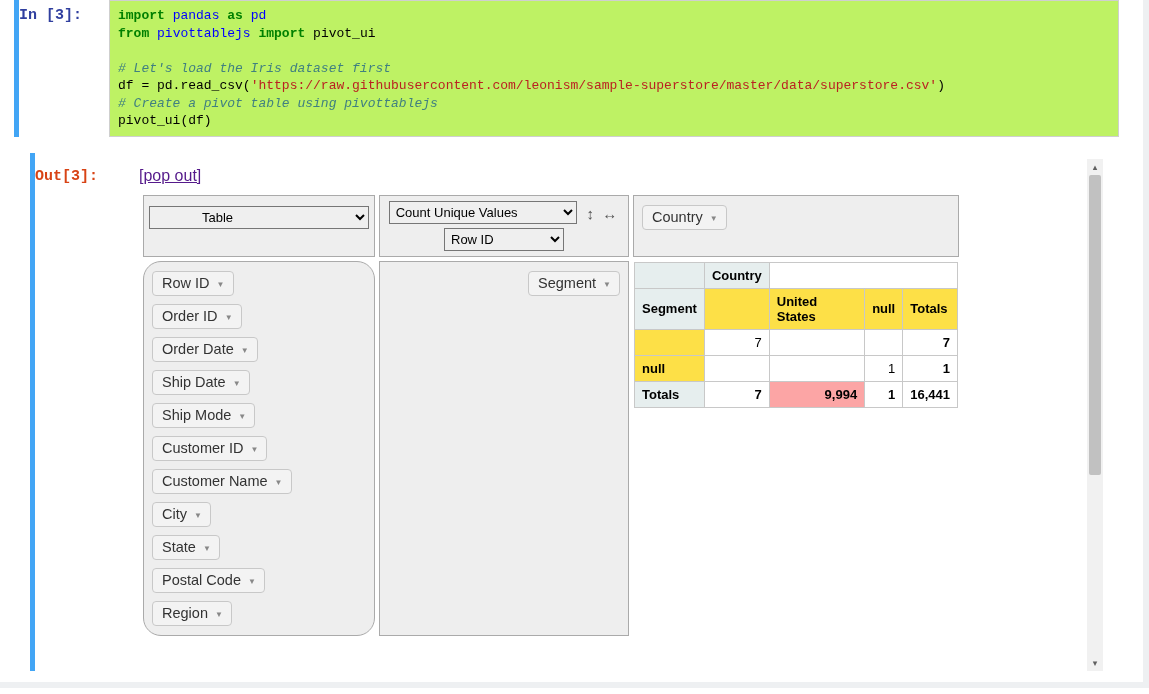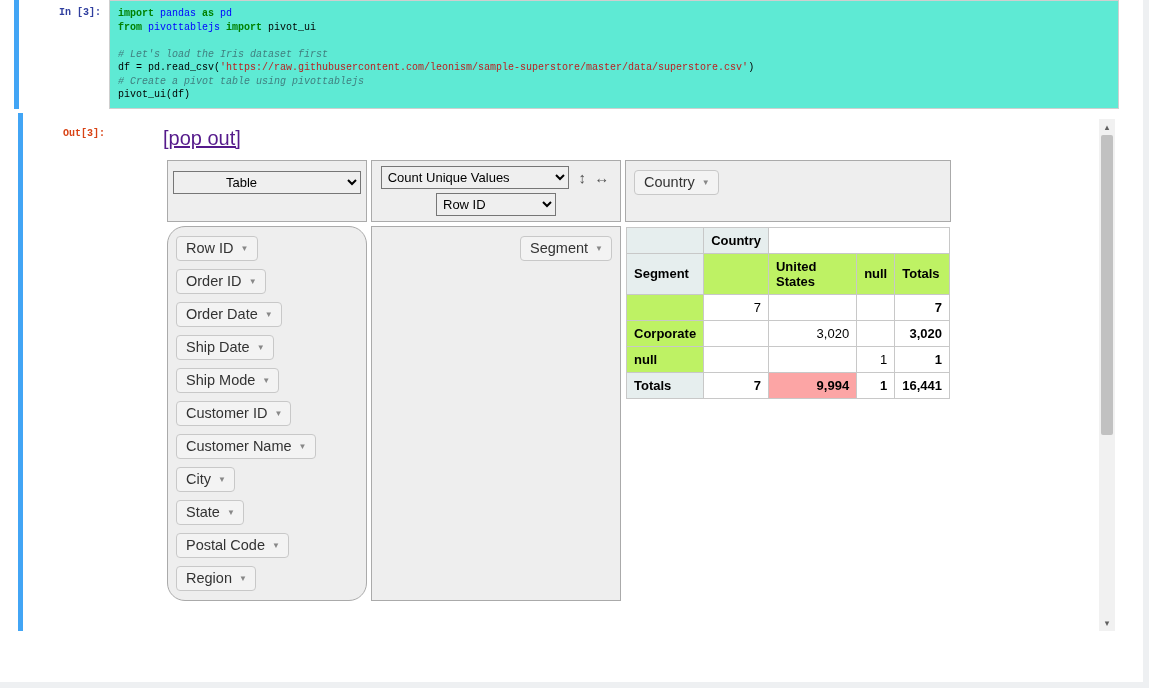--- a/index.html
+++ b/index.html
@@ -33,69 +33,67 @@
   }
   .cell {
     display: flex;
     border-left: 5px solid #42A5F5;
     padding: 0;
     margin: 0;
   }
   .prompt-area {
     width: 90px;
     flex: 0 0 90px;
-    text-align: right;
     padding: 6px 8px 4px 0;
     font-family: "SFMono-Regular", Consolas, "Liberation Mono", monospace;
-    font-size: 10px;
+    font-size: 15px;
     color: #303F9F;
     line-height: 1.3;
   }
   .prompt-in { color: #303F9F; font-weight: bold;}
   .prompt-out { color: #D84315; font-weight: bold;}
   .input-area {
     flex: 1;
     border: 1px solid #cfcfcf;
-    background: #5eead4;
+    background: #bef264;
     padding: 6px 8px;
     font-family: "SFMono-Regular", Consolas, "Liberation Mono", monospace;
-    font-size: 10px;
+    font-size: 13px;
     line-height: 1.35;
     white-space: pre;
     overflow: hidden;
   }
   .tok-kw { color: #008000; font-weight: bold; }
   .tok-mod { color: #0000FF; }
   .tok-comment { color: #408080; font-style: italic; }
   .tok-str { color: #BA2121; }
 
   .output-row {
     display: flex;
     border-left: 5px solid #42A5F5;
-    margin: 4px;
-    gap: 36px;
+    margin: 16px;
   }
   .output-row .prompt-area { padding-top: 14px; }
   .output-area {
     flex: 1;
     margin-top: 6px;
     background: #fff;
     border: 0;
     position: relative;
     padding: 4px 0 0 0;
     height: 512px;
     overflow: hidden;
   }
   .output-content {
     padding: 4px 14px 8px 14px;
   }
   .popout {
     color: #551A8B;
     text-decoration: underline;
-    font-size: 20px;
+    font-size: 16px;
     display: inline-block;
     margin: 0 0 6px 0;
   }
 
   
   .pvt {
     border-collapse: separate;
     border-spacing: 4px;
   }
   .pvt td { vertical-align: top; }
@@ -115,21 +113,21 @@
     border-radius: 18px;
   }
 
   .renderer-select, .agg-select, .attr-select {
     font-family: inherit;
     font-size: 13px;
     border: 1px solid #767676;
     background: #efefef;
     padding: 2px;
   }
-  .renderer-select { width: 188px; padding-left: 48px; }
+  .renderer-select { width: 220px; padding-left: 48px; }
   .agg-select { width: 188px; }
   .attr-select { width: 120px; margin-top: 4px;}
 
   .sort-btns { display: inline-block; margin-left: 4px; color: #555; font-size: 15px; vertical-align: middle;}
   .sort-btns span { cursor: pointer; padding: 0 2px; }
 
   .pill {
     display: inline-block;
     background: #f3f3f3;
     border: 1px solid #c8c8c8;
@@ -151,21 +149,21 @@
 
   .result-table {
     border-collapse: collapse;
     font-size: 13px;
   }
   .result-table th, .result-table td {
     border: 1px solid #c8c8c8;
     padding: 5px 7px;
   }
   .result-table th {
-    background: #bef264;
+    background: #fde047;
     font-weight: bold;
     text-align: left;
   }
   .result-table th.axis-label { background: #e6eeee; }
   .result-table td.val { text-align: right; }
   .result-table .totals th, .result-table .totals td {
     font-weight: bold;
     background: #e6eeee; 
   }
   .result-table .totals td.val { background: #fff; font-weight: bold;}
@@ -289,27 +287,20 @@
                 </tbody>
                         <tbody id="result-body">
                           <tr>
                             <th></th>
                             <td class="val">7</td>
                             <td class="val"></td>
                             <td class="val"></td>
                             <td class="val tot">7</td>
                           </tr>
                           <tr>
-                            <th>Corporate</th>
-                            <td class="val"></td>
-                            <td class="val">3,020</td>
-                            <td class="val"></td>
-                            <td class="val tot">3,020</td>
-                          </tr>
-                          <tr>
                             <th>null</th>
                             <td class="val"></td>
                             <td class="val"></td>
                             <td class="val">1</td>
                             <td class="val tot">1</td>
                           </tr>
                         </tbody>
                 <tbody>
                           <tr class="totals">
                   <th class="tot-label" colspan="1" style="text-align:left;">Totals</th>

